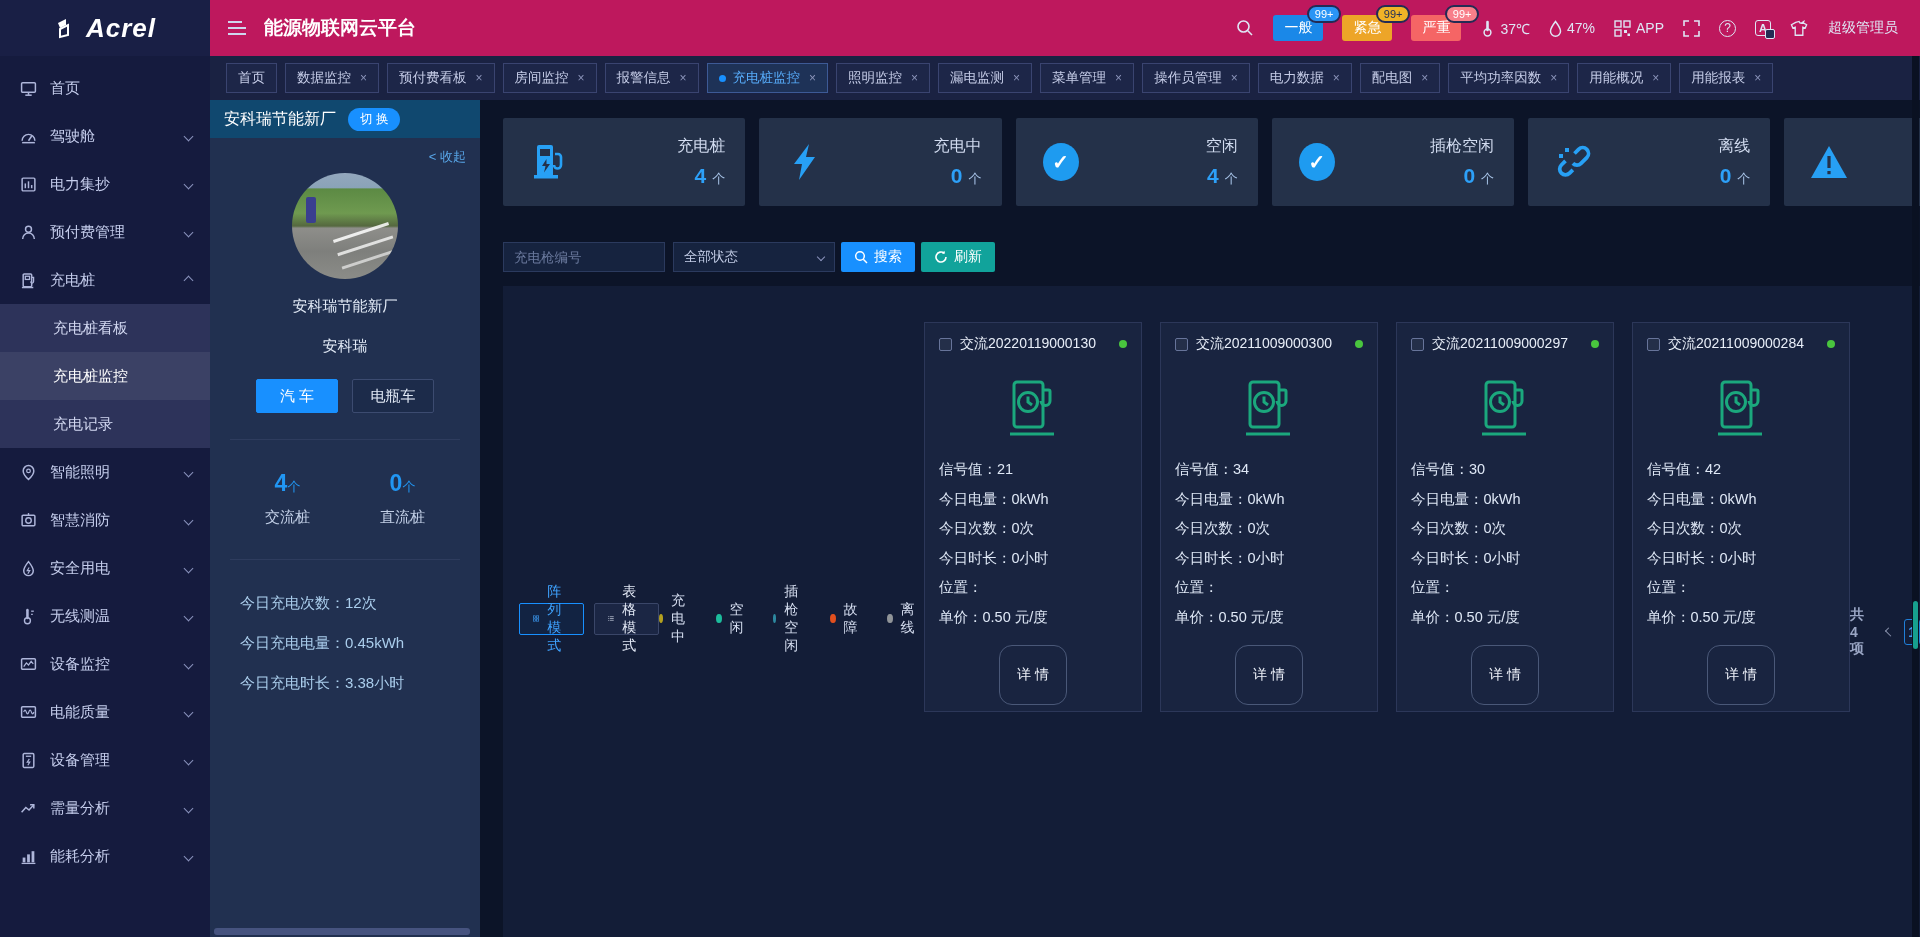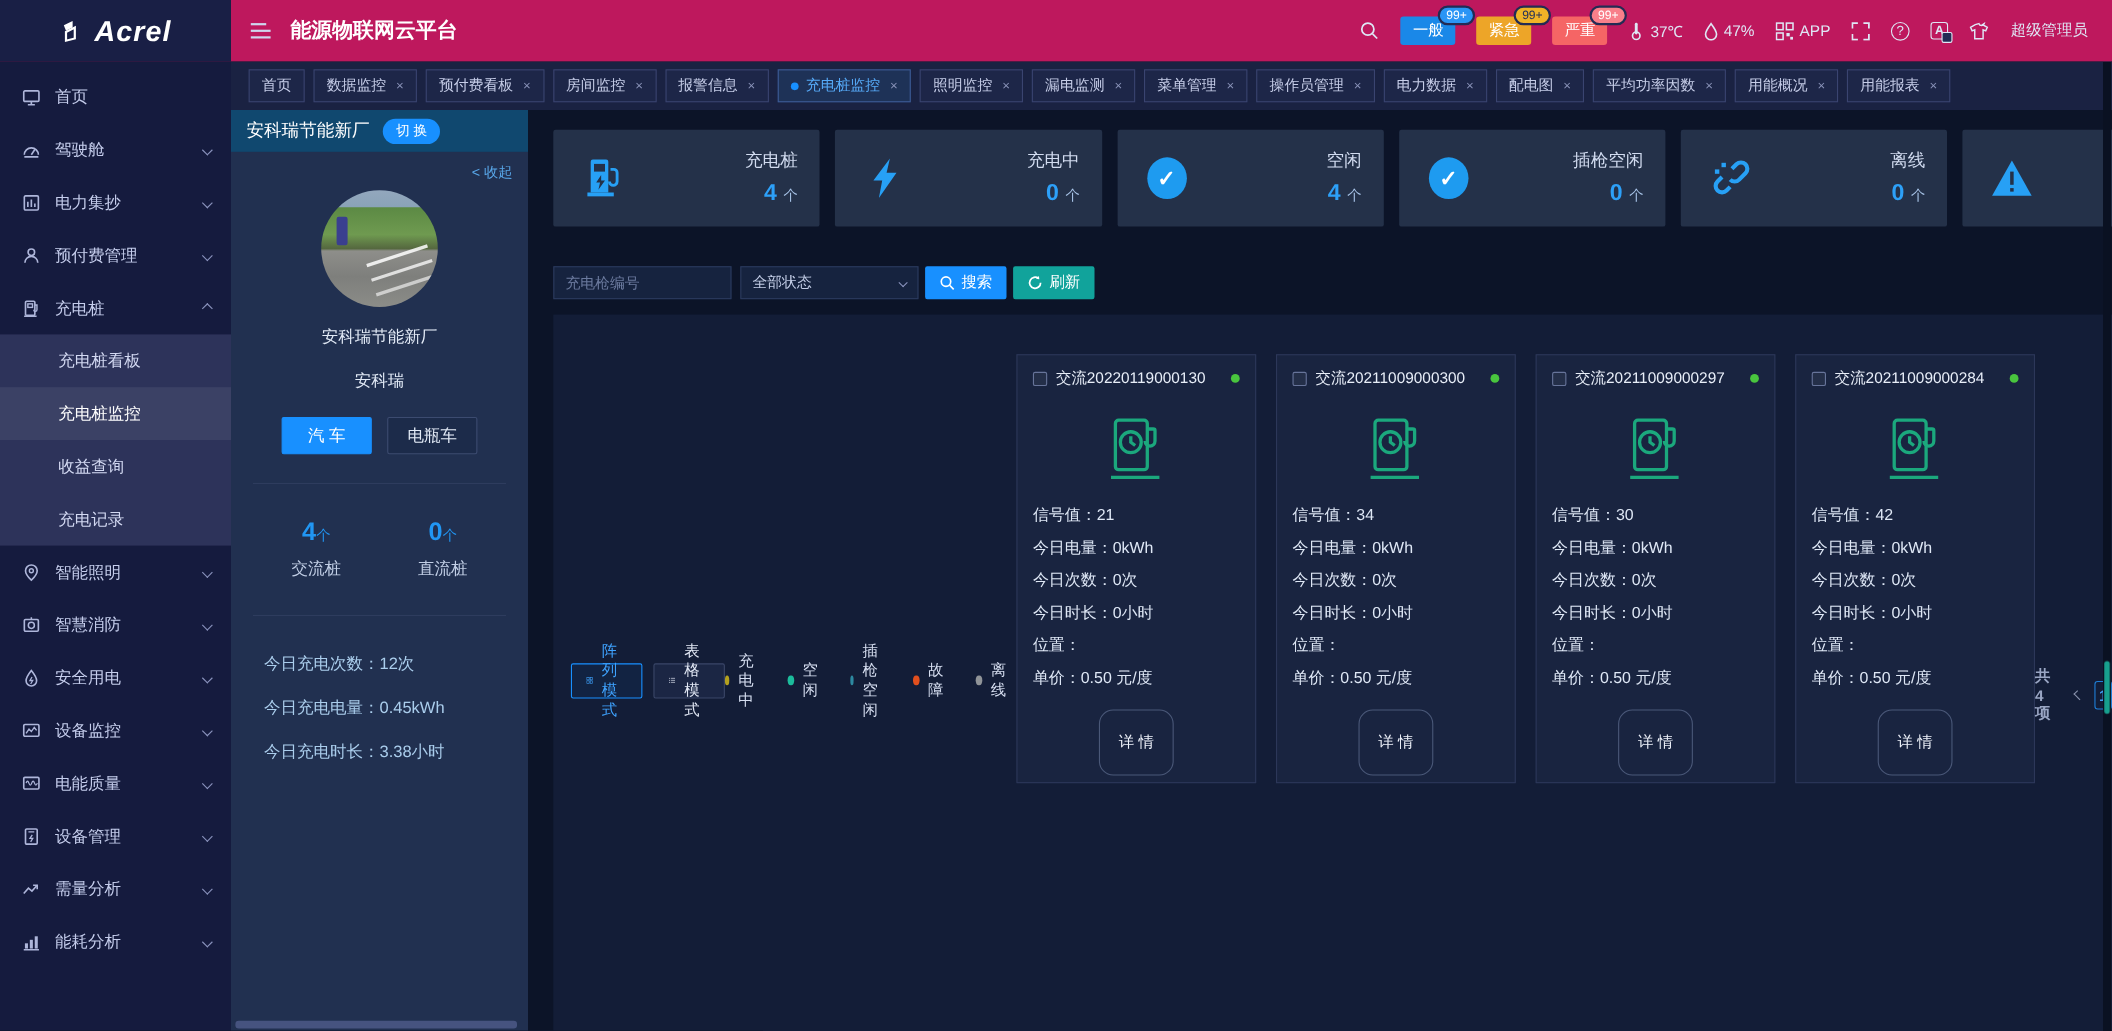--- a/index.html
+++ b/index.html
@@ -244,23 +244,20 @@
       <span class="chev up"></span>
     </div>
     <div class="submenu">
       <div class="side-item">
           <span>充电桩看板</span>
         </div>
       <div class="side-item active">
           <span>充电桩监控</span>
         </div>
       <div class="side-item">
-          <span>收益查询</span>
-        </div>
-      <div class="side-item">
           <span>充电记录</span>
         </div>
     </div>
     <div class="side-item">
       <svg class="s-icon" viewBox="0 0 16 16">
           <path d="M8 1.5 a5 5 0 0 1 5 5 c0 3.4-5 8-5 8 s-5-4.6-5-8 a5 5 0 0 1 5-5z" fill="none" stroke="currentColor" stroke-width="1.4"></path>
           <circle cx="8" cy="6.5" r="1.7" fill="none" stroke="currentColor" stroke-width="1.2"></circle>
         </svg>
       <span>智能照明</span>
       <span class="chev"></span>
@@ -273,20 +270,30 @@
         </svg>
       <span>智慧消防</span>
       <span class="chev"></span>
     </div>
     <div class="side-item">
       <svg class="s-icon" viewBox="0 0 16 16">
           <path d="M8 1.5 C5.2 5 3.5 7.8 3.5 10.2 a4.5 4.5 0 0 0 9 0 C12.5 7.8 10.8 5 8 1.5z" fill="none" stroke="currentColor" stroke-width="1.4"></path>
           <path d="M8.6 7 L6.8 10 h2.4 L7.4 13" fill="none" stroke="currentColor" stroke-width="1.1"></path>
         </svg>
       <span>安全用电</span>
+      <span class="chev"></span>
+    </div>
+    <div class="side-item">
+      <svg class="s-icon" viewBox="0 0 16 16">
+          <line x1="7" y1="2" x2="7" y2="9.5" stroke="currentColor" stroke-width="2.4" stroke-linecap="round"></line>
+          <circle cx="7" cy="12" r="2.8" fill="none" stroke="currentColor" stroke-width="1.3"></circle>
+          <line x1="10.5" y1="3" x2="13" y2="3" stroke="currentColor" stroke-width="1.2"></line>
+          <line x1="10.5" y1="6" x2="12" y2="6" stroke="currentColor" stroke-width="1.2"></line>
+        </svg>
+      <span>无线测温</span>
       <span class="chev"></span>
     </div>
     <div class="side-item">
       <svg class="s-icon" viewBox="0 0 16 16">
           <rect x="1.5" y="2.5" width="13" height="10" rx="1" fill="none" stroke="currentColor" stroke-width="1.4"></rect>
           <polyline points="3.5,10 6,6.5 8,8.5 10.5,5 12.5,7.5" fill="none" stroke="currentColor" stroke-width="1.2"></polyline>
         </svg>
       <span>设备监控</span>
       <span class="chev"></span>
     </div>

